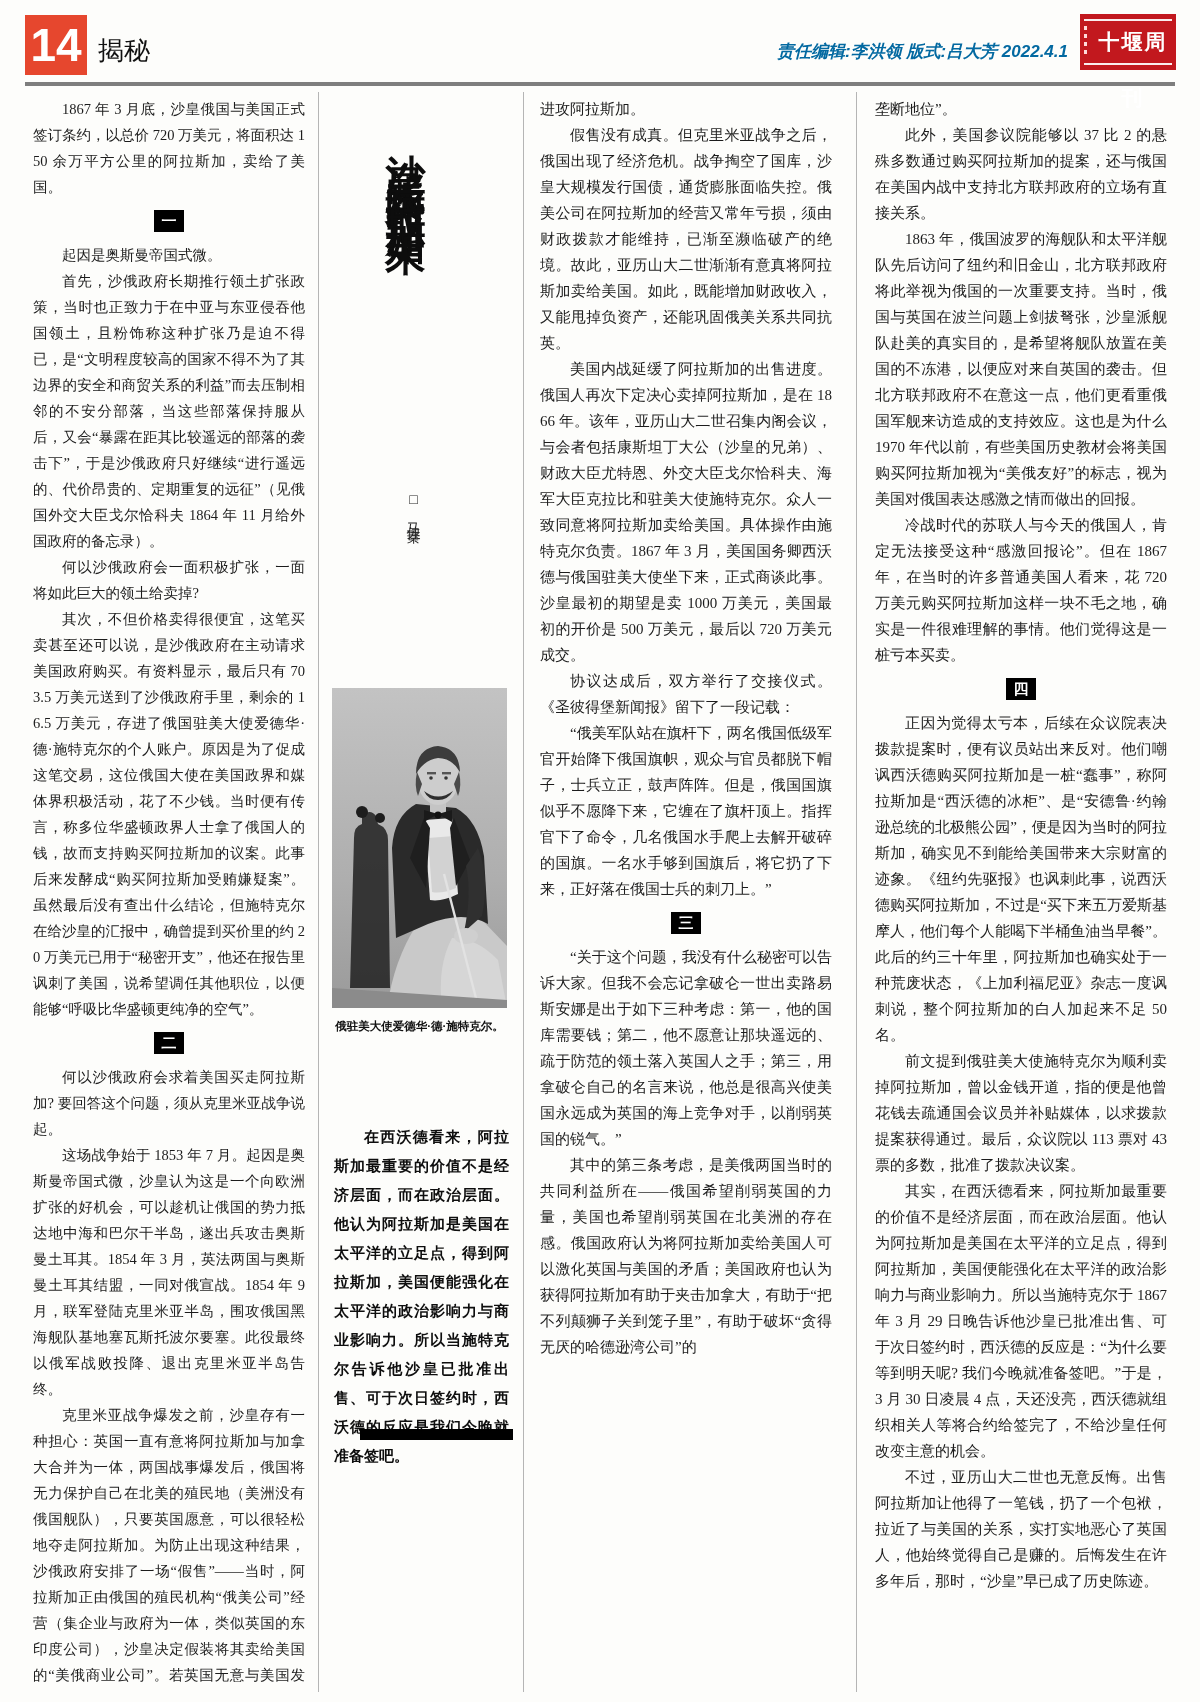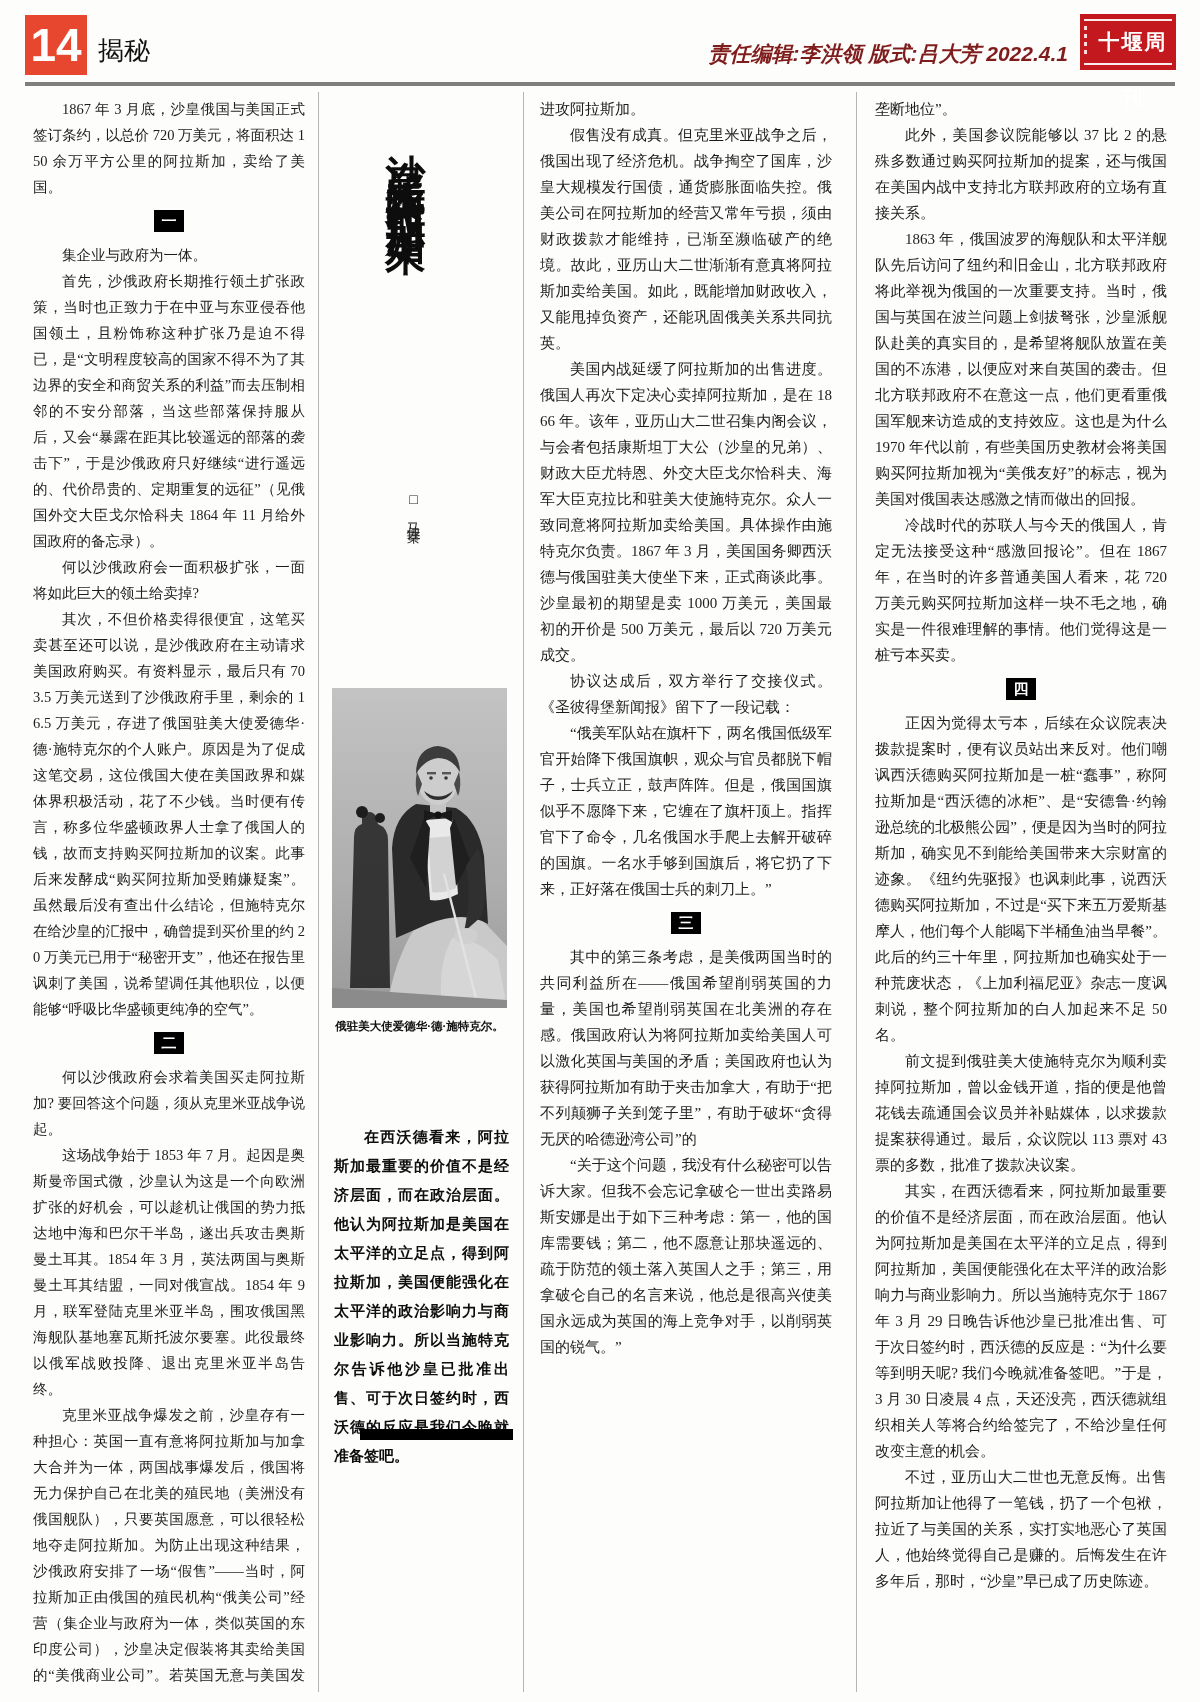--- a/index.html
+++ b/index.html
@@ -6,21 +6,21 @@
   .page{position:relative;width:1200px;height:1702px;background:#fdfdfb;overflow:hidden;
         font-family:"Liberation Serif","DejaVu Serif",serif;color:#1c1c1c;}
 
   
   .pagenum-box{position:absolute;left:25px;top:15px;width:62px;height:60px;background:#e6472e;
        border-radius:0;color:#fff;font-family:"Liberation Sans",sans-serif;font-weight:bold;
        font-size:46px;line-height:60px;text-align:center;}
   .section-name{position:absolute;left:98px;top:33px;font-family:"Liberation Sans",sans-serif;
        font-weight:normal;font-size:26px;color:#111;}
   .editor-line{position:absolute;right:132px;top:40px;font-family:"Liberation Sans",sans-serif;
-       font-weight:bold;font-style:italic;font-size:21px;color:#7f1d1d;}
+       font-weight:bold;font-style:italic;font-size:17px;color:#0369a1;}
   .masthead{position:absolute;left:1080px;top:14px;width:96px;height:56px;background:#c2181e;}
   .masthead .mh-text{position:absolute;left:10px;right:0;top:0;bottom:0;color:#fff;text-align:center;
        line-height:56px;font-weight:bold;font-size:21px;letter-spacing:2px;
        font-family:"Liberation Serif",serif;}
   .masthead:before,.masthead:after{content:"";position:absolute;left:4px;right:4px;height:2px;
        background:rgba(255,255,255,.92);}
   .masthead:before{top:5px;} .masthead:after{bottom:5px;}
   .mh-side{position:absolute;left:4px;top:12px;width:3px;height:32px;
        background:repeating-linear-gradient(#ffd9d9 0 4px,transparent 4px 8px);}
   .header-rule{position:absolute;left:25px;right:25px;top:82px;height:4px;background:#7e7e7e;}
@@ -71,21 +71,21 @@
 
   <div class="divider dv1"></div>
   <div class="divider dv2"></div>
   <div class="divider dv3"></div>
 
   <div class="col col1">
     <p>1867 年 3 月底，沙皇俄国与美国正式签订条约，以总价 720 万美元，将面积达 150 余万平方公里的阿拉斯加，卖给了美国。</p>
     <div class="marker">
         <span>一</span>
       </div>
-    <p>集企业与政府为一体。</p>
+    <p>起因是奥斯曼帝国式微。</p>
     <p>首先，沙俄政府长期推行领土扩张政策，当时也正致力于在中亚与东亚侵吞他国领土，且粉饰称这种扩张乃是迫不得已，是“文明程度较高的国家不得不为了其边界的安全和商贸关系的利益”而去压制相邻的不安分部落，当这些部落保持服从后，又会“暴露在距其比较遥远的部落的袭击下”，于是沙俄政府只好继续“进行遥远的、代价昂贵的、定期重复的远征”（见俄国外交大臣戈尔恰科夫 1864 年 11 月给外国政府的备忘录）。</p>
     <p>何以沙俄政府会一面积极扩张，一面将如此巨大的领土给卖掉?</p>
     <p>其次，不但价格卖得很便宜，这笔买卖甚至还可以说，是沙俄政府在主动请求美国政府购买。有资料显示，最后只有 703.5 万美元送到了沙俄政府手里，剩余的 16.5 万美元，存进了俄国驻美大使爱德华·德·施特克尔的个人账户。原因是为了促成这笔交易，这位俄国大使在美国政界和媒体界积极活动，花了不少钱。当时便有传言，称多位华盛顿政界人士拿了俄国人的钱，故而支持购买阿拉斯加的议案。此事后来发酵成“购买阿拉斯加受贿嫌疑案”。虽然最后没有查出什么结论，但施特克尔在给沙皇的汇报中，确曾提到买价里的约 20 万美元已用于“秘密开支”，他还在报告里讽刺了美国，说希望调任其他职位，以便能够“呼吸比华盛顿更纯净的空气”。</p>
     <div class="marker">
         <span>二</span>
       </div>
     <p>何以沙俄政府会求着美国买走阿拉斯加? 要回答这个问题，须从克里米亚战争说起。</p>
     <p>这场战争始于 1853 年 7 月。起因是奥斯曼帝国式微，沙皇认为这是一个向欧洲扩张的好机会，可以趁机让俄国的势力抵达地中海和巴尔干半岛，遂出兵攻击奥斯曼土耳其。1854 年 3 月，英法两国与奥斯曼土耳其结盟，一同对俄宣战。1854 年 9 月，联军登陆克里米亚半岛，围攻俄国黑海舰队基地塞瓦斯托波尔要塞。此役最终以俄军战败投降、退出克里米亚半岛告终。</p>
     <p>克里米亚战争爆发之前，沙皇存有一种担心：英国一直有意将阿拉斯加与加拿大合并为一体，两国战事爆发后，俄国将无力保护自己在北美的殖民地（美洲没有俄国舰队），只要英国愿意，可以很轻松地夺走阿拉斯加。为防止出现这种结果，沙俄政府安排了一场“假售”——当时，阿拉斯加正由俄国的殖民机构“俄美公司”经营（集企业与政府为一体，类似英国的东印度公司），沙皇决定假装将其卖给美国的“美俄商业公司”。若英国无意与美国发生冲突，便不会在战争期间</p>
   </div>
@@ -156,22 +156,22 @@
 
   <div class="col col3">
     <p class="cont">进攻阿拉斯加。</p>
     <p>假售没有成真。但克里米亚战争之后，俄国出现了经济危机。战争掏空了国库，沙皇大规模发行国债，通货膨胀面临失控。俄美公司在阿拉斯加的经营又常年亏损，须由财政拨款才能维持，已渐至濒临破产的绝境。故此，亚历山大二世渐渐有意真将阿拉斯加卖给美国。如此，既能增加财政收入，又能甩掉负资产，还能巩固俄美关系共同抗英。</p>
     <p>美国内战延缓了阿拉斯加的出售进度。俄国人再次下定决心卖掉阿拉斯加，是在 1866 年。该年，亚历山大二世召集内阁会议，与会者包括康斯坦丁大公（沙皇的兄弟）、财政大臣尤特恩、外交大臣戈尔恰科夫、海军大臣克拉比和驻美大使施特克尔。众人一致同意将阿拉斯加卖给美国。具体操作由施特克尔负责。1867 年 3 月，美国国务卿西沃德与俄国驻美大使坐下来，正式商谈此事。沙皇最初的期望是卖 1000 万美元，美国最初的开价是 500 万美元，最后以 720 万美元成交。</p>
     <p>协议达成后，双方举行了交接仪式。《圣彼得堡新闻报》留下了一段记载：</p>
     <p>“俄美军队站在旗杆下，两名俄国低级军官开始降下俄国旗帜，观众与官员都脱下帽子，士兵立正，鼓声阵阵。但是，俄国国旗似乎不愿降下来，它缠在了旗杆顶上。指挥官下了命令，几名俄国水手爬上去解开破碎的国旗。一名水手够到国旗后，将它扔了下来，正好落在俄国士兵的刺刀上。”</p>
     <div class="marker">
         <span>三</span>
       </div>
+    <p>“关于这个问题，我没有什么秘密可以告诉大家。但我不会忘记拿破仑一世出卖路易斯安娜是出于如下三种考虑：第一，他的国库需要钱；第二，他不愿意让那块遥远的、疏于防范的领土落入英国人之手；第三，用拿破仑自己的名言来说，他总是很高兴使美国永远成为英国的海上竞争对手，以削弱英国的锐气。”</p>
     <p>其中的第三条考虑，是美俄两国当时的共同利益所在——俄国希望削弱英国的力量，美国也希望削弱英国在北美洲的存在感。俄国政府认为将阿拉斯加卖给美国人可以激化英国与美国的矛盾；美国政府也认为获得阿拉斯加有助于夹击加拿大，有助于“把不列颠狮子关到笼子里”，有助于破坏“贪得无厌的哈德逊湾公司”的</p>
-    <p>“关于这个问题，我没有什么秘密可以告诉大家。但我不会忘记拿破仑一世出卖路易斯安娜是出于如下三种考虑：第一，他的国库需要钱；第二，他不愿意让那块遥远的、疏于防范的领土落入英国人之手；第三，用拿破仑自己的名言来说，他总是很高兴使美国永远成为英国的海上竞争对手，以削弱英国的锐气。”</p>
   </div>
 
   <div class="col col4">
     <p class="cont">垄断地位”。</p>
     <p>此外，美国参议院能够以 37 比 2 的悬殊多数通过购买阿拉斯加的提案，还与俄国在美国内战中支持北方联邦政府的立场有直接关系。</p>
     <p>1863 年，俄国波罗的海舰队和太平洋舰队先后访问了纽约和旧金山，北方联邦政府将此举视为俄国的一次重要支持。当时，俄国与英国在波兰问题上剑拔弩张，沙皇派舰队赴美的真实目的，是希望将舰队放置在美国的不冻港，以便应对来自英国的袭击。但北方联邦政府不在意这一点，他们更看重俄国军舰来访造成的支持效应。这也是为什么 1970 年代以前，有些美国历史教材会将美国购买阿拉斯加视为“美俄友好”的标志，视为美国对俄国表达感激之情而做出的回报。</p>
     <p>冷战时代的苏联人与今天的俄国人，肯定无法接受这种“感激回报论”。但在 1867 年，在当时的许多普通美国人看来，花 720 万美元购买阿拉斯加这样一块不毛之地，确实是一件很难理解的事情。他们觉得这是一桩亏本买卖。</p>
     <div class="marker">
         <span>四</span>
       </div>

